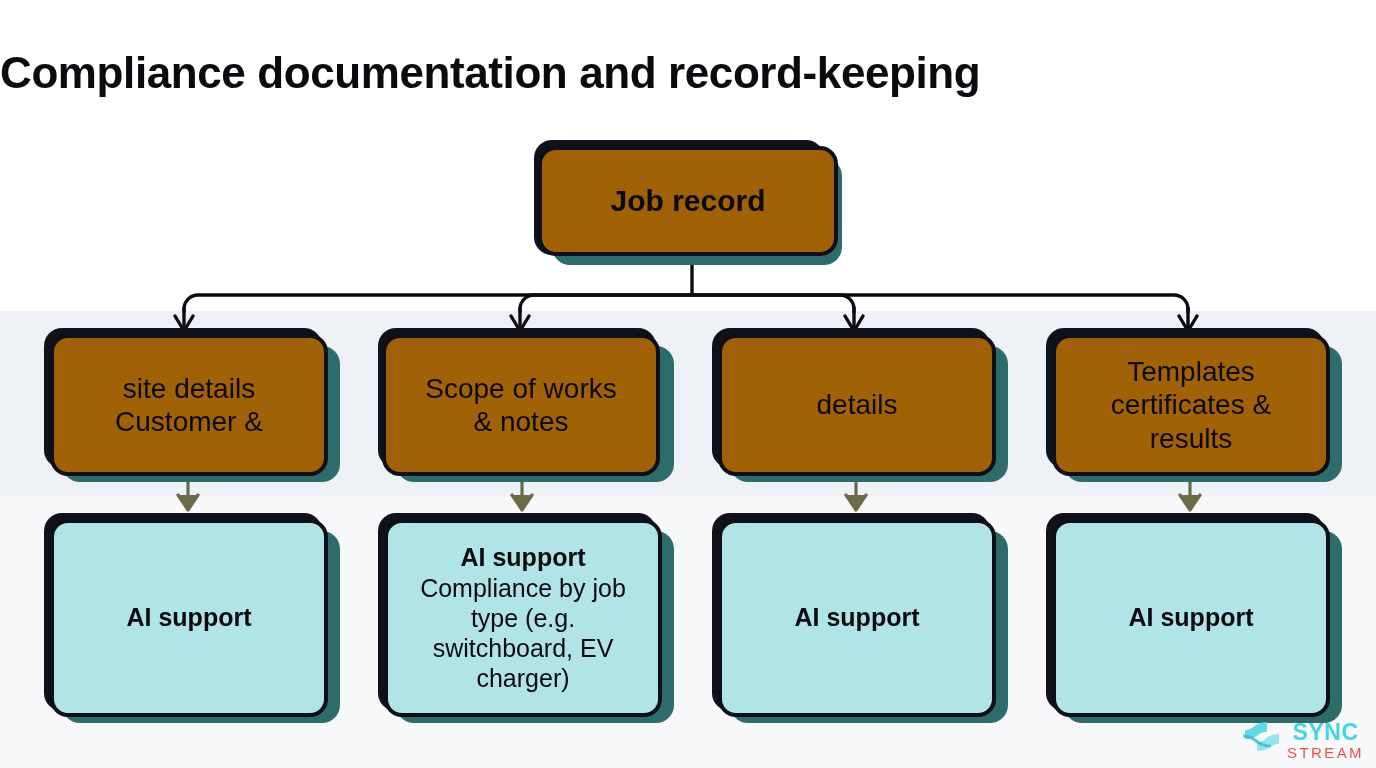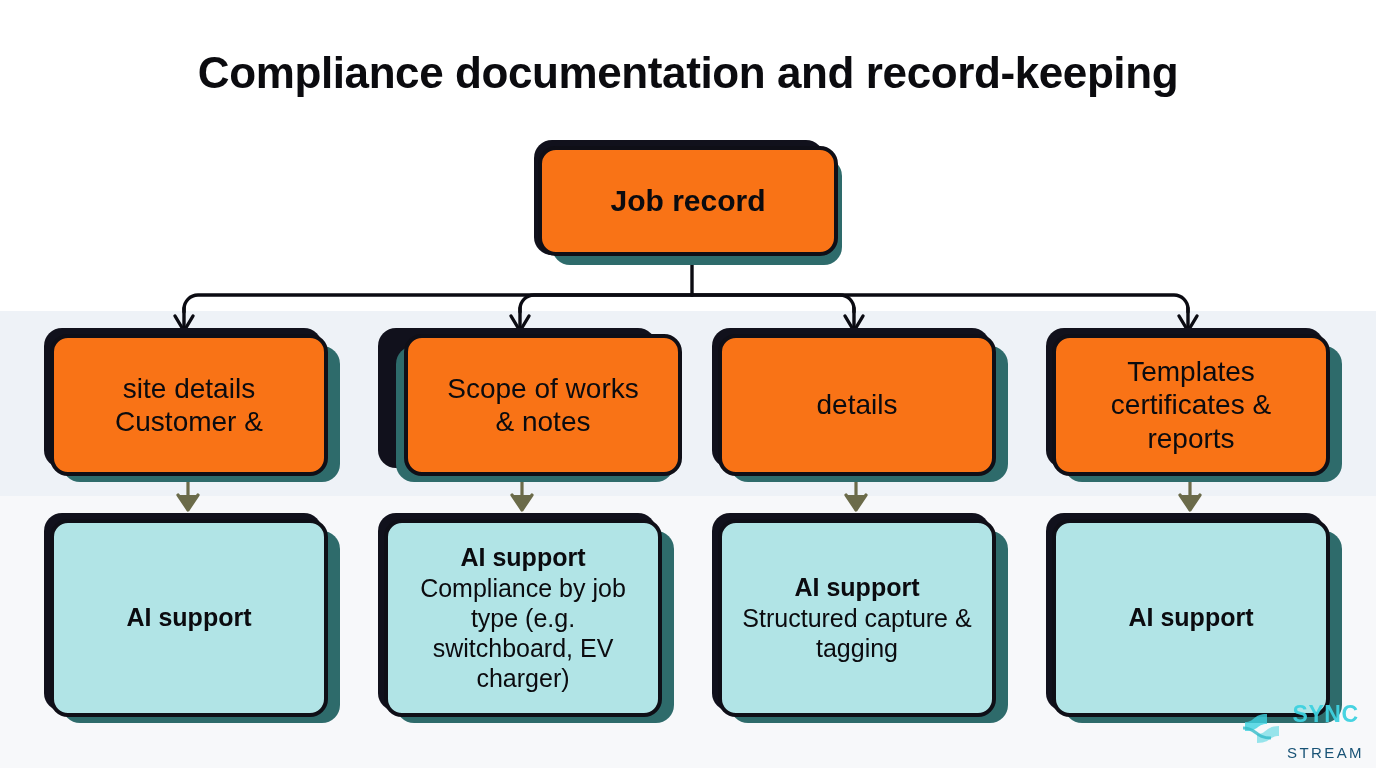--- a/index.html
+++ b/index.html
@@ -39,21 +39,21 @@
     height: 272px;
     background: #f7f8fa;
   }
 
   
   #title {
     position: absolute;
     top: 49px;
     left: 0;
     width: 1376px;
-    text-align: center;
+    text-align: left;
     font-size: 44px;
     font-weight: bold;
     color: #0b0b0f;
     letter-spacing: -0.4px;
     line-height: 1.1;
   }
 
   
   #connectors {
     position: absolute;
@@ -80,21 +80,21 @@
   }
   
   .shadow-dark, .shadow-teal {
     position: absolute;
     border-radius: 18px;
     z-index: 1;
   }
   .shadow-dark { background: #11111c; }
   .shadow-teal { background: #2e6b6b; }
 
-  .node.light { background: #f97316; }
+  .node.light { background: #a16207; }
   .node.accent { background: #b1e4e6; }
 
   .node .head {
     font-weight: bold;
     font-size: 25px;
     line-height: 1.18;
   }
   .node .body {
     font-size: 25px;
     line-height: 1.2;
@@ -130,23 +130,23 @@
   }
   #watermark .wm-sync {
     font-size: 23px;
     font-weight: bold;
     color: #3ed2e0;
     letter-spacing: 0.5px;
   }
   #watermark .wm-stream {
     font-size: 15px;
     font-weight: normal;
-    color: #0c4a6e;
+    color: #ef4444;
     letter-spacing: 2.4px;
-    margin-top: 19px;
+    margin-top: 1px;
   }
 </style>
 </head>
 <body>
 
 <div id="stage">
 
   <div class="band band-mid"></div>
   <div class="band band-low"></div>
 
@@ -205,57 +205,56 @@
 
   <div class="shadow-dark" style="left:44px; top:328px; width:278px; height:140px;"></div>
   <div class="shadow-teal" style="left:62px; top:346px; width:278px; height:136px;"></div>
   <div class="node light single" style="left:50px; top:334px; width:278px; height:142px;">
     <span class="label">site details</span>
     <span class="label">Customer &amp;</span>
   </div>
 
   <div class="shadow-dark" style="left:378px; top:328px; width:278px; height:140px;"></div>
   <div class="shadow-teal" style="left:396px; top:346px; width:278px; height:136px;"></div>
-  <div class="node light single" style="left:404px; top:334px; width:278px; height:142px;">
+  <div class="node light single" style="left:382px; top:334px; width:278px; height:142px;">
     <span class="label">Scope of works</span>
     <span class="label">&amp; notes</span>
   </div>
 
   <div class="shadow-dark" style="left:712px; top:328px; width:278px; height:140px;"></div>
   <div class="shadow-teal" style="left:730px; top:346px; width:278px; height:136px;"></div>
   <div class="node light single" style="left:718px; top:334px; width:278px; height:142px;">
     <span class="label">details</span>
   </div>
 
   <div class="shadow-dark" style="left:1046px; top:328px; width:278px; height:140px;"></div>
   <div class="shadow-teal" style="left:1064px; top:346px; width:278px; height:136px;"></div>
   <div class="node light single" style="left:1052px; top:334px; width:278px; height:142px;">
     <span class="label">Templates</span>
     <span class="label">certificates &amp;</span>
-    <span class="label">reports</span>
+    <span class="label">results</span>
   </div>
 
   <div class="shadow-dark" style="left:44px; top:513px; width:278px; height:198px;"></div>
   <div class="shadow-teal" style="left:62px; top:531px; width:278px; height:192px;"></div>
   <div class="node accent" style="left:50px; top:519px; width:278px; height:198px; padding:0 12px;">
     <span class="head">AI support</span>
   </div>
 
   <div class="shadow-dark" style="left:378px; top:513px; width:278px; height:198px;"></div>
   <div class="shadow-teal" style="left:396px; top:531px; width:278px; height:192px;"></div>
   <div class="node accent" style="left:384px; top:519px; width:278px; height:198px; padding:0 12px;">
     <span class="head">AI support</span>
     <span class="body">Compliance by job type (e.g. switchboard, EV charger)</span>
   </div>
 
   <div class="shadow-dark" style="left:712px; top:513px; width:278px; height:198px;"></div>
   <div class="shadow-teal" style="left:730px; top:531px; width:278px; height:192px;"></div>
   <div class="node accent" style="left:718px; top:519px; width:278px; height:198px; padding:0 12px;">
     <span class="head">AI support</span>
-    <span class="body">Structured capture &amp; tagging</span>
   </div>
 
   <div class="shadow-dark" style="left:1046px; top:513px; width:278px; height:198px;"></div>
   <div class="shadow-teal" style="left:1064px; top:531px; width:278px; height:192px;"></div>
   <div class="node accent" style="left:1052px; top:519px; width:278px; height:198px; padding:0 12px;">
     <span class="head">AI support</span>
   </div>
 
   <div id="watermark">
     <svg width="42" height="40" viewBox="0 0 42 40">

